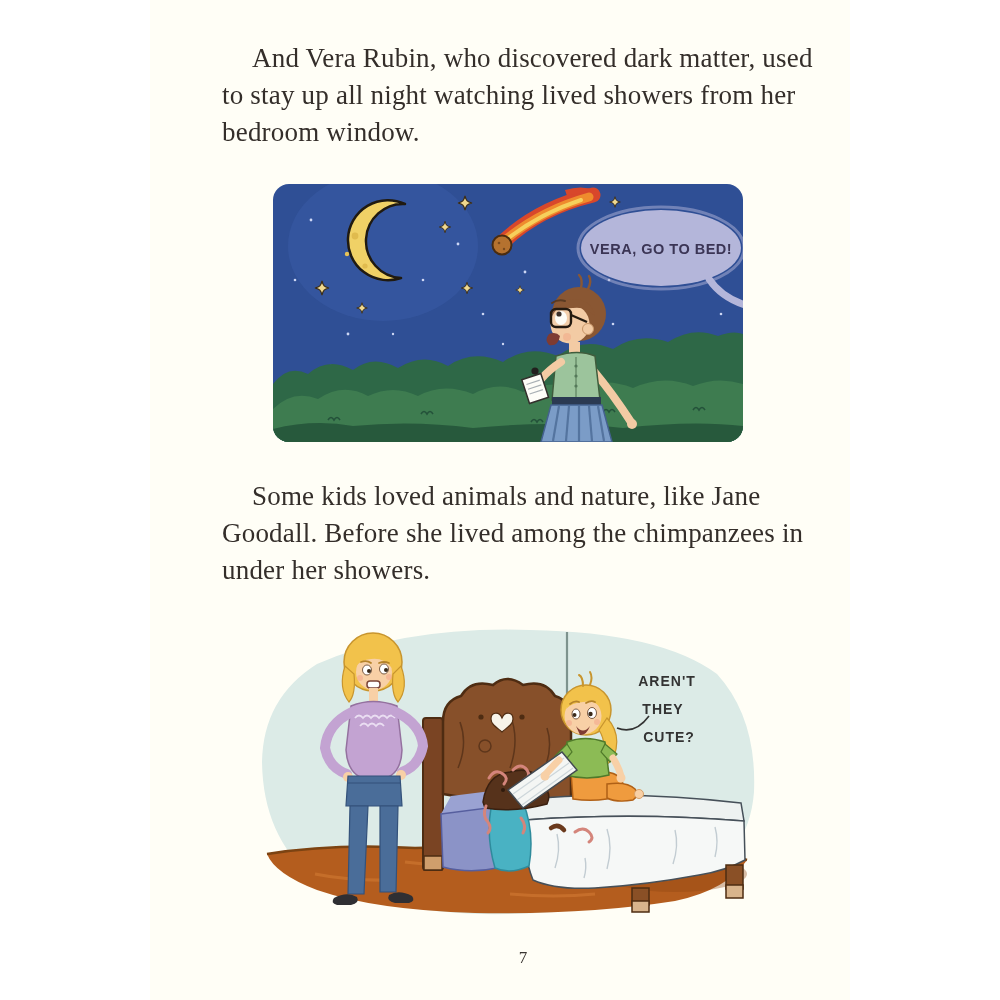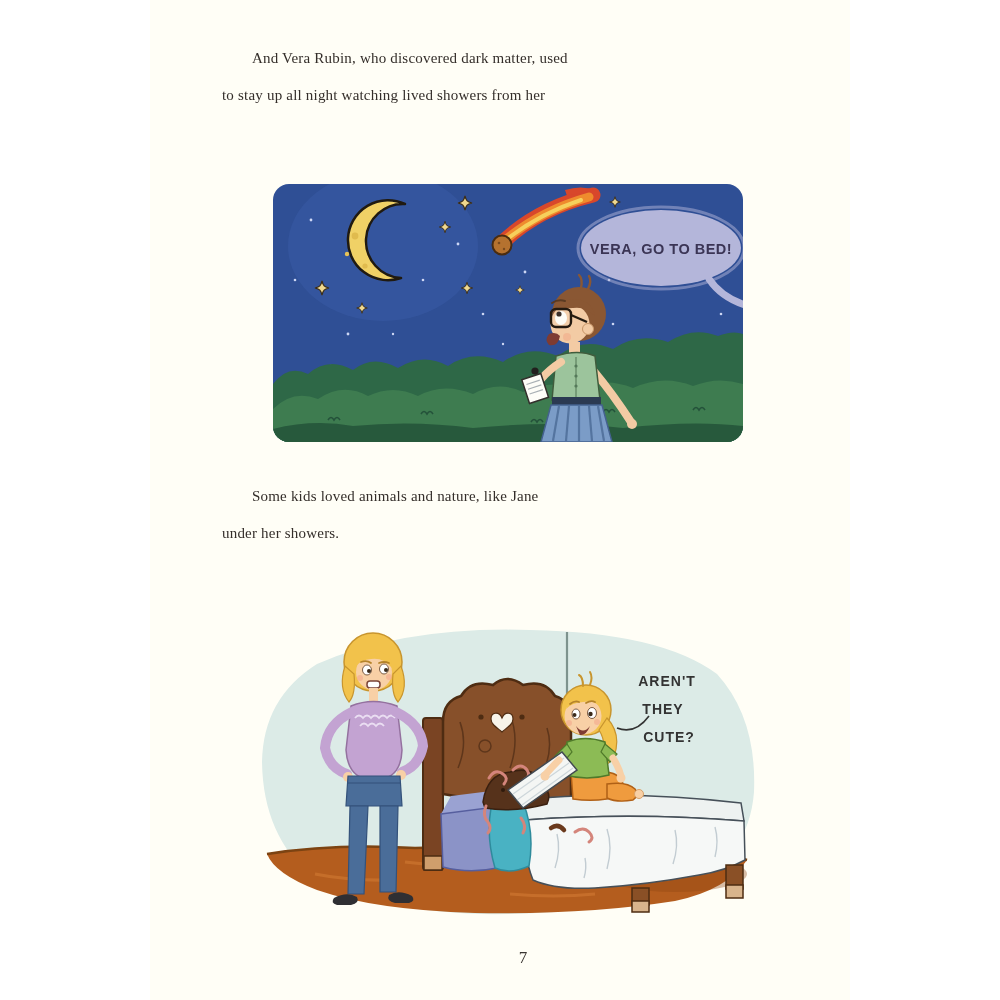--- a/index.html
+++ b/index.html
@@ -1,40 +1,41 @@
 <!DOCTYPE html>
 <html><head>
 <meta charset="utf-8">
 <style>
   html,body{margin:0;padding:0;background:#ffffff;}
   #stage{position:relative;width:1000px;height:1000px;background:#ffffff;overflow:hidden;
          font-family:"Liberation Serif","DejaVu Serif",serif;}
   #book-page{position:absolute;left:150px;top:0;width:700px;height:1000px;
              background:#fffef6;border-bottom:2px solid #eeece0;}
-  .para{position:absolute;font-size:15px;line-height:37px;color:#342e2a;letter-spacing:.2px;width:600px;}
+  .para{position:absolute;font-size:27px;line-height:37px;color:#342e2a;letter-spacing:.2px;width:600px;}
   .para span{display:block;white-space:nowrap;}
   .para .indent{padding-left:30px;}
   #para-vera{left:222px;top:40px;}
   #para-jane{left:222px;top:478px;}
   #page-number{position:absolute;top:948px;left:450px;width:146px;text-align:center;
                font-size:17px;color:#3a3531;}
   .illus{position:absolute;display:block;}
   #night-illustration{left:273px;top:184px;width:470px;height:258px;}
   #bedroom-illustration{left:255px;top:622px;width:505px;height:295px;}
   .speech-font{font-family:"Liberation Sans","DejaVu Sans",sans-serif;font-weight:bold;}
 </style>
 </head>
 <body>
 
 <div id="stage">
   <div id="book-page"></div>
 
   <div class="para" id="para-vera">
     <span class="indent">And Vera Rubin, who discovered dark matter, used</span>
     <span>to stay up all night watching lived showers from her</span>
+    <span>bedroom window.</span>
   </div>
 
   <svg class="illus" id="night-illustration" viewBox="0 0 470 258">
     <defs>
       <clipPath id="nclip">
           <rect x="0" y="0" width="470" height="258" rx="16" ry="16"></rect>
         </clipPath>
       <path id="star4" d="M 0 -7 C 1.2 -2.2 2.2 -1.2 7 0 C 2.2 1.2 1.2 2.2 0 7 C -1.2 2.2 -2.2 1.2 -7 0 C -2.2 -1.2 -1.2 -2.2 0 -7 Z"></path>
     </defs>
     <g clip-path="url(#nclip)">
@@ -143,20 +144,21 @@
         <path d="M 436 95 Q 448 113 472 121" stroke="#b4b6da" stroke-width="7" fill="none" stroke-linecap="round"></path>
         <ellipse cx="388" cy="64" rx="80" ry="38" fill="#b4b6da"></ellipse>
         <ellipse cx="388" cy="64" rx="83" ry="41" fill="none" stroke="#b4b6da" stroke-width="3" opacity="0.5"></ellipse>
         <text x="388" y="70" text-anchor="middle" class="speech-font" font-size="14.5" letter-spacing="0.5" fill="#3b3555">VERA, GO TO BED!</text>
       </g>
     </g>
   </svg>
 
   <div class="para" id="para-jane">
     <span class="indent">Some kids loved animals and nature, like Jane</span>
+    <span>Goodall. Before she lived among the chimpanzees in</span>
     <span>under her showers.</span>
   </div>
 
   <svg class="illus" id="bedroom-illustration" viewBox="0 0 505 295">
     <path d="M 62 42 Q 150 4 275 8 Q 405 10 462 52 Q 502 96 499 170 Q 494 236 430 266 Q 340 294 225 292 Q 115 288 58 256 Q 8 214 7 140 Q 8 76 62 42 Z" fill="#dcebe7"></path>
     <path d="M 312 10 L 312 86" stroke="#7e938e" stroke-width="2.2"></path>
 
     <g>
       <path d="M 12 232 Q 80 221 160 226 Q 300 221 420 228 Q 470 230 492 238 Q 472 268 420 279 Q 330 293 220 291 Q 120 288 62 268 Q 20 252 12 232 Z" fill="#b45d1e"></path>
       <path d="M 12 232 Q 80 221 160 226 Q 300 221 420 228 Q 470 230 492 238" fill="none" stroke="#7c4312" stroke-width="2.4"></path>

